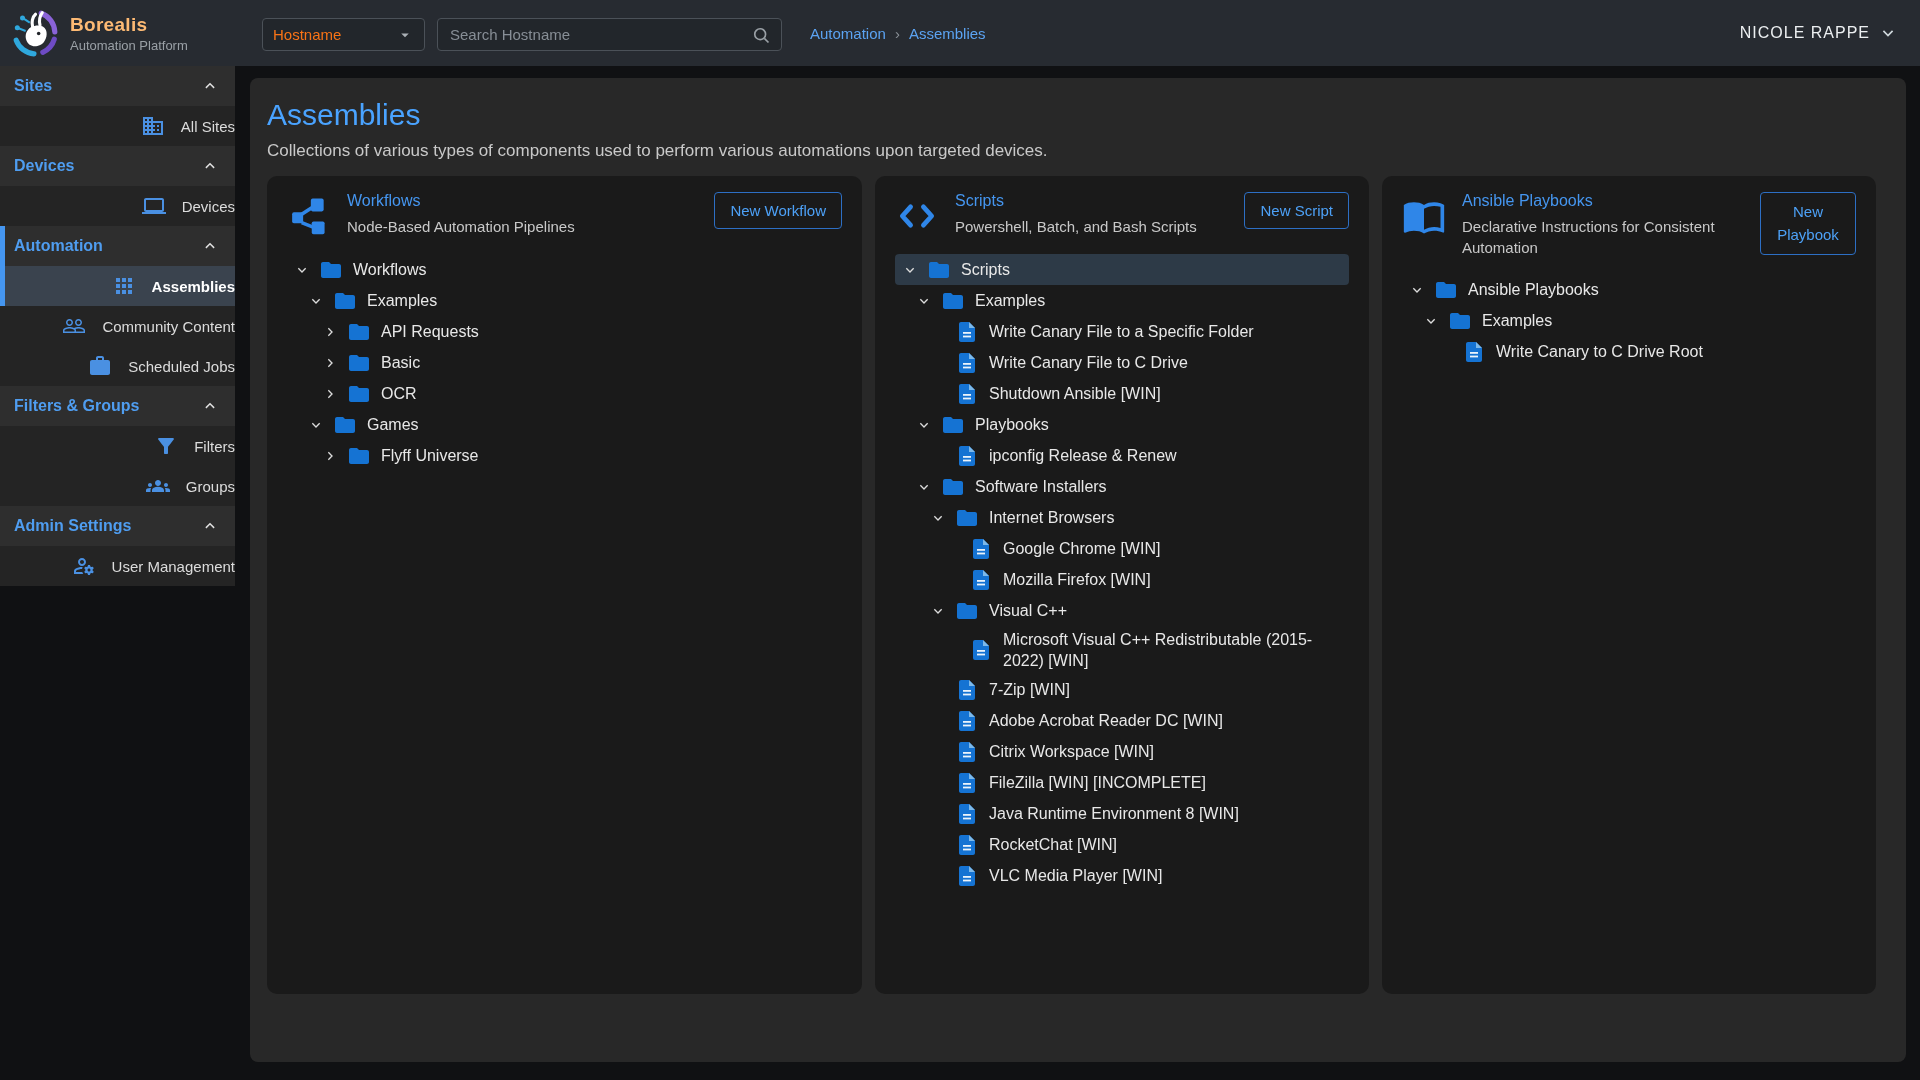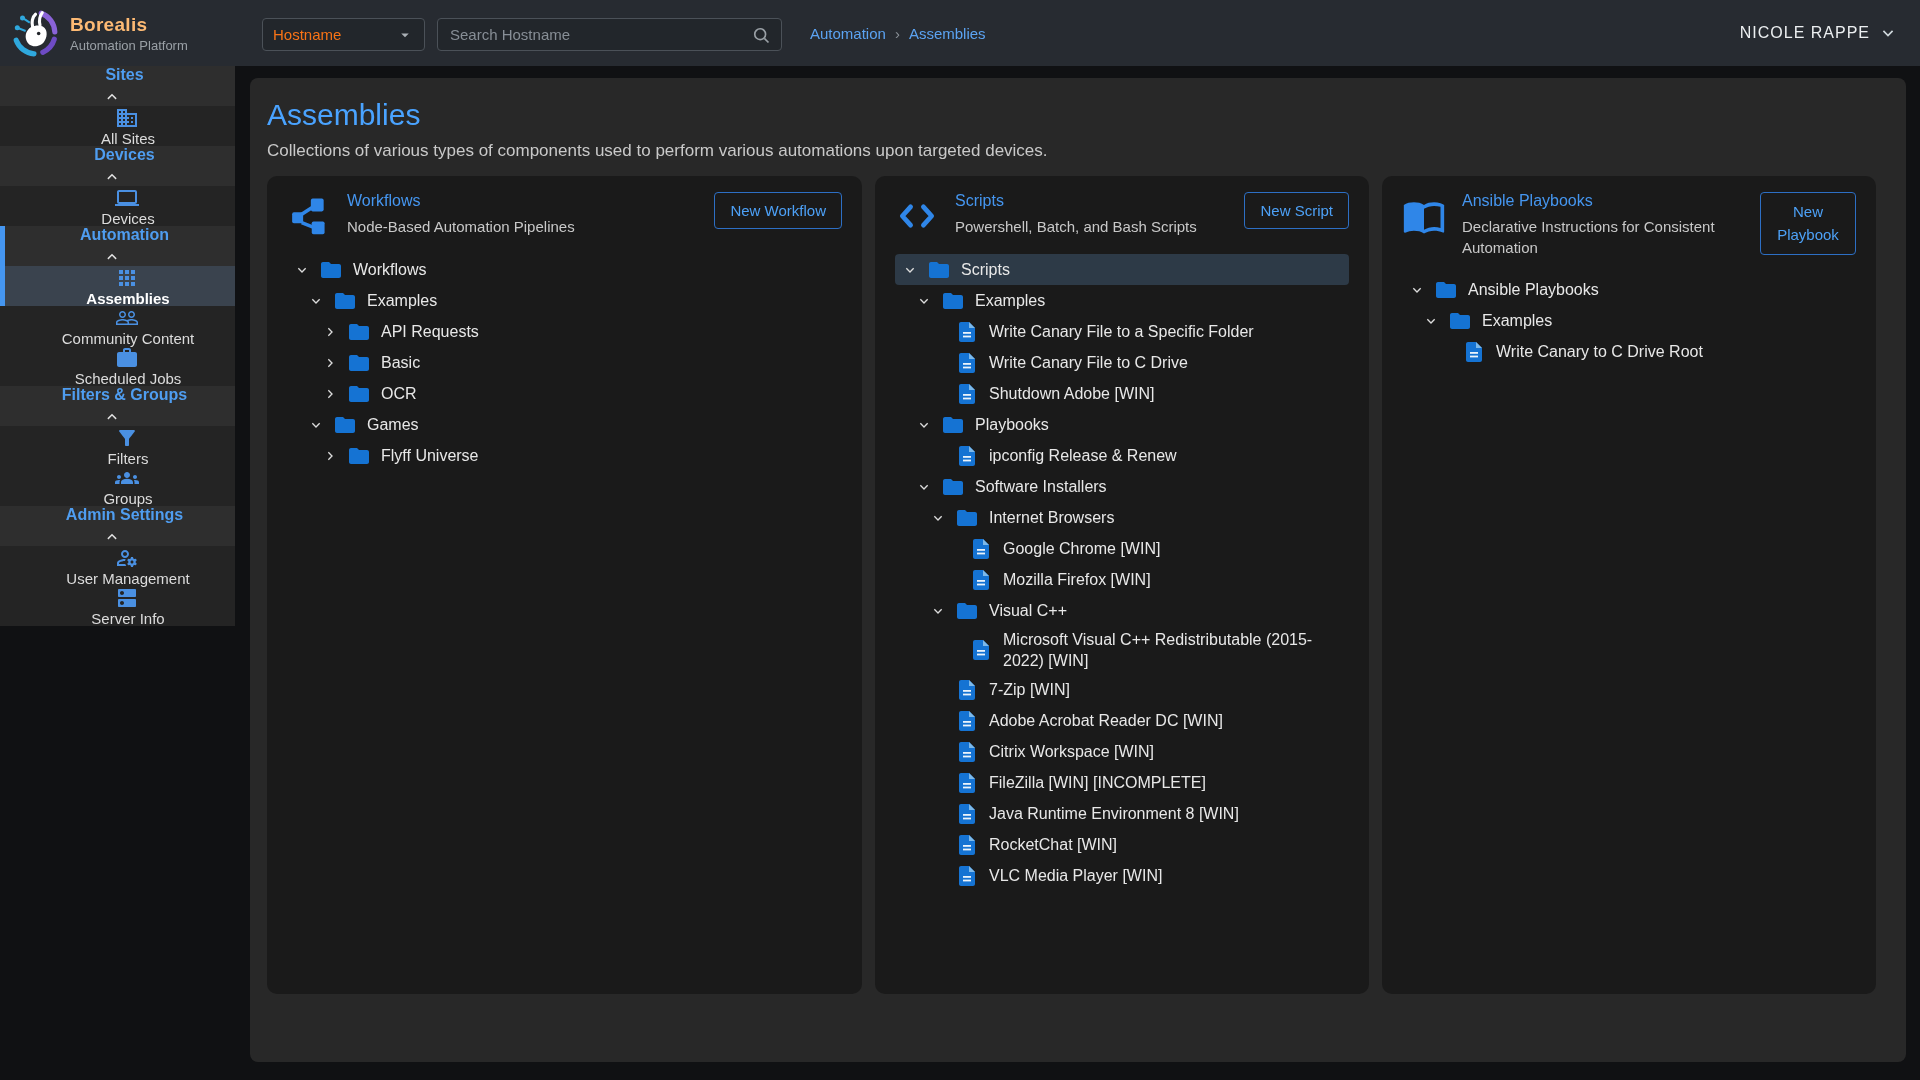--- a/index.html
+++ b/index.html
@@ -30,26 +30,26 @@
   .breadcrumb { position:absolute; left:810px; top:0; height:66px; display:flex; align-items:center; font-size:15px; }
   .breadcrumb a { color:#5ba3f2; text-decoration:none; cursor:pointer; }
   .breadcrumb .sep { color:#8a9097; margin:0 9px; }
 
   .userbox { position:absolute; right:22px; top:0; height:66px; display:flex; align-items:center; cursor:pointer; }
   .userbox .uname { color:#eceff1; font-size:16px; letter-spacing:1px; }
   .userbox svg { width:20px; height:20px; color:#cfd8dc; margin-left:8px; }
 
   
   .sidebar { position:absolute; left:0; top:66px; width:235px; background:#242424; }
-  .side-row { height:40px; display:flex; align-items:center; border-left:5px solid transparent;flex-direction:column; }
+  .side-row { height:40px; display:flex; align-items:center; border-left:5px solid transparent; }
   .side-header { background:#2e2e2e; cursor:pointer; }
   .side-header .hlabel { color:#4f9df0; font-weight:bold; font-size:16px; margin-left:9px; flex:1; }
   .side-header svg { width:18px; height:18px; color:#e0e0e0; margin-right:16px; transform:rotate(180deg); }
   .side-header.active { border-left-color:#4596f0; }
-  .side-item { cursor:pointer; }
+  .side-item { cursor:pointer;justify-content:flex-end; }
   .side-item .iicon { width:24px; height:24px; margin-left:13px; color:#4a90e2; flex:none; display:flex; }
   .side-item .iicon svg { width:24px; height:24px; }
   .side-item .ilabel { color:#dcdcdc; font-size:15px; margin-left:16px; }
   .side-item.selected { background:#3a434e; border-left-color:#4596f0; }
   .side-item.selected .ilabel { color:#ffffff; font-weight:bold; }
 
   
   .container { position:absolute; left:250px; top:78px; width:1656px; height:984px;
     background:#282828; border-radius:8px; }
   .page-title { color:#4aa3ff; font-size:30px; padding:20px 0 0 17px; }
@@ -219,28 +219,20 @@
         <path d="M6.5 9.5 L12 15 L17.5 9.5"></path>
       </svg>
     </div>
     <div class="side-row side-item">
       <span class="iicon">
         <svg viewBox="0 0 24 24" fill="currentColor">
           <path d="M4 18v-.65c0-.34.16-.66.41-.81C6.1 15.53 8.03 15 10 15c.03 0 .05 0 .08.01.1-.7.3-1.37.59-1.98-.22-.02-.44-.03-.67-.03-2.42 0-4.68.67-6.61 1.82-.88.52-1.39 1.5-1.39 2.53V20h9.26c-.42-.6-.75-1.28-.97-2H4zm6-6c2.21 0 4-1.79 4-4s-1.79-4-4-4-4 1.79-4 4 1.79 4 4 4zm0-6c1.1 0 2 .9 2 2s-.9 2-2 2-2-.9-2-2 .9-2 2-2zm10.75 10c0-.22-.03-.42-.06-.63l1.14-1.01-1-1.73-1.45.49c-.32-.27-.68-.48-1.08-.63L18 11h-2l-.3 1.49c-.4.15-.76.36-1.08.63l-1.45-.49-1 1.73 1.14 1.01c-.03.21-.06.41-.06.63s.03.42.06.63l-1.14 1.01 1 1.73 1.45-.49c.32.27.68.48 1.08.63L16 21h2l.3-1.49c.4-.15.76-.36 1.08-.63l1.45.49 1-1.73-1.14-1.01c.03-.21.06-.41.06-.63zM17 17.5c-.83 0-1.5-.67-1.5-1.5s.67-1.5 1.5-1.5 1.5.67 1.5 1.5-.67 1.5-1.5 1.5z"></path>
         </svg>
       </span>
       <span class="ilabel">User Management</span>
-    </div>
-    <div class="side-row side-item">
-      <span class="iicon">
-        <svg viewBox="0 0 24 24" fill="currentColor">
-          <path d="M20 13H4c-.55 0-1 .45-1 1v6c0 .55.45 1 1 1h16c.55 0 1-.45 1-1v-6c0-.55-.45-1-1-1zM7 19c-1.1 0-2-.9-2-2s.9-2 2-2 2 .9 2 2-.9 2-2 2zM20 3H4c-.55 0-1 .45-1 1v6c0 .55.45 1 1 1h16c.55 0 1-.45 1-1V4c0-.55-.45-1-1-1zM7 9c-1.1 0-2-.9-2-2s.9-2 2-2 2 .9 2 2-.9 2-2 2z"></path>
-        </svg>
-      </span>
-      <span class="ilabel">Server Info</span>
     </div>
   </div>
 
 <div class="container">
   <div class="page-title">Assemblies</div>
   <div class="page-sub">Collections of various types of components used to perform various automations upon targeted devices.</div>
 
   <div class="panels">
 
     <div class="panel panel-wf">
@@ -422,21 +414,21 @@
           <div class="tree-row" style="padding-left: 32px;">
             <span class="chev"></span>
             <span class="node-icon">
               <svg viewBox="0 0 24 24">
                 <path fill="currentColor" d="M14 2H6c-1.1 0-2 .9-2 2v16c0 1.1.9 2 2 2h12c1.1 0 2-.9 2-2V8l-6-6z"></path>
                 <path fill="#7db9ea" d="M14 2v6h6z"></path>
                 <rect x="8" y="12" width="8" height="1.8" fill="#eaf3fb"></rect>
                 <rect x="8" y="15.6" width="8" height="1.8" fill="#eaf3fb"></rect>
               </svg>
             </span>
-            <span class="tree-label">Shutdown Adobe [WIN]</span>
+            <span class="tree-label">Shutdown Ansible [WIN]</span>
           </div>
           <div class="tree-row" style="padding-left: 18px;">
             <span class="chev">
               <svg viewBox="0 0 24 24" fill="none" stroke="currentColor" stroke-width="2">
                 <path d="M6.5 9.5 L12 15 L17.5 9.5"></path>
               </svg>
             </span>
             <span class="node-icon">
               <svg viewBox="0 0 24 24" fill="currentColor">
                 <path d="M10 4H4c-1.1 0-2 .9-2 2v12c0 1.1.9 2 2 2h16c1.1 0 2-.9 2-2V8c0-1.1-.9-2-2-2h-8l-2-2z"></path>

